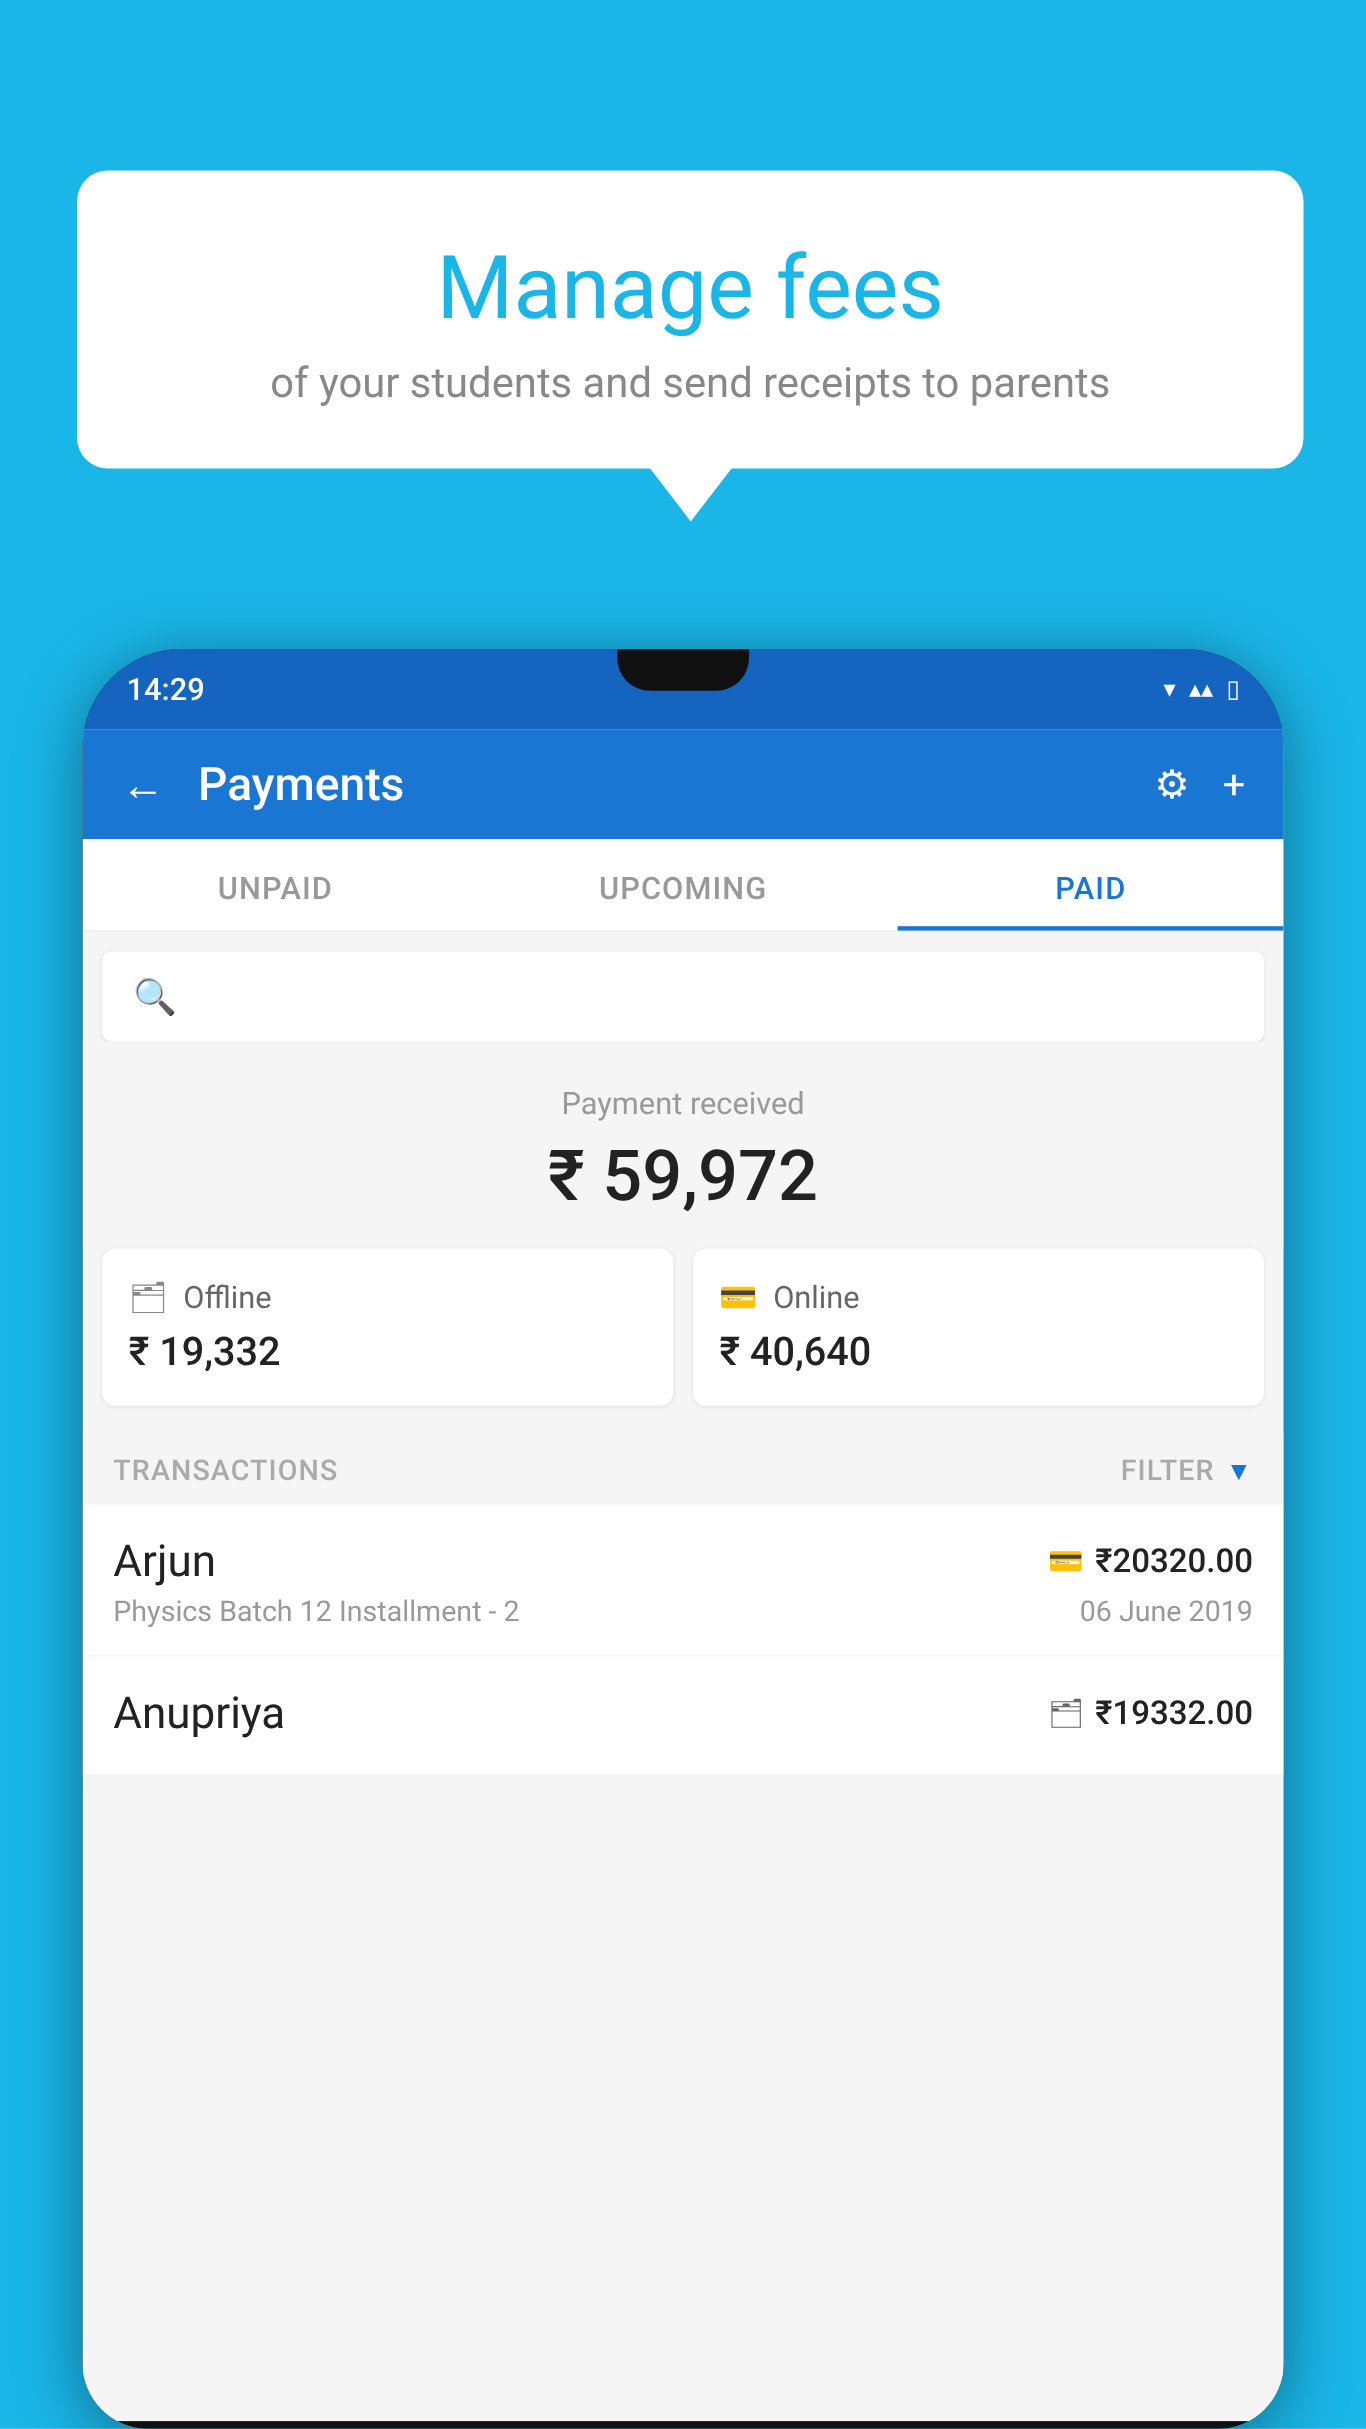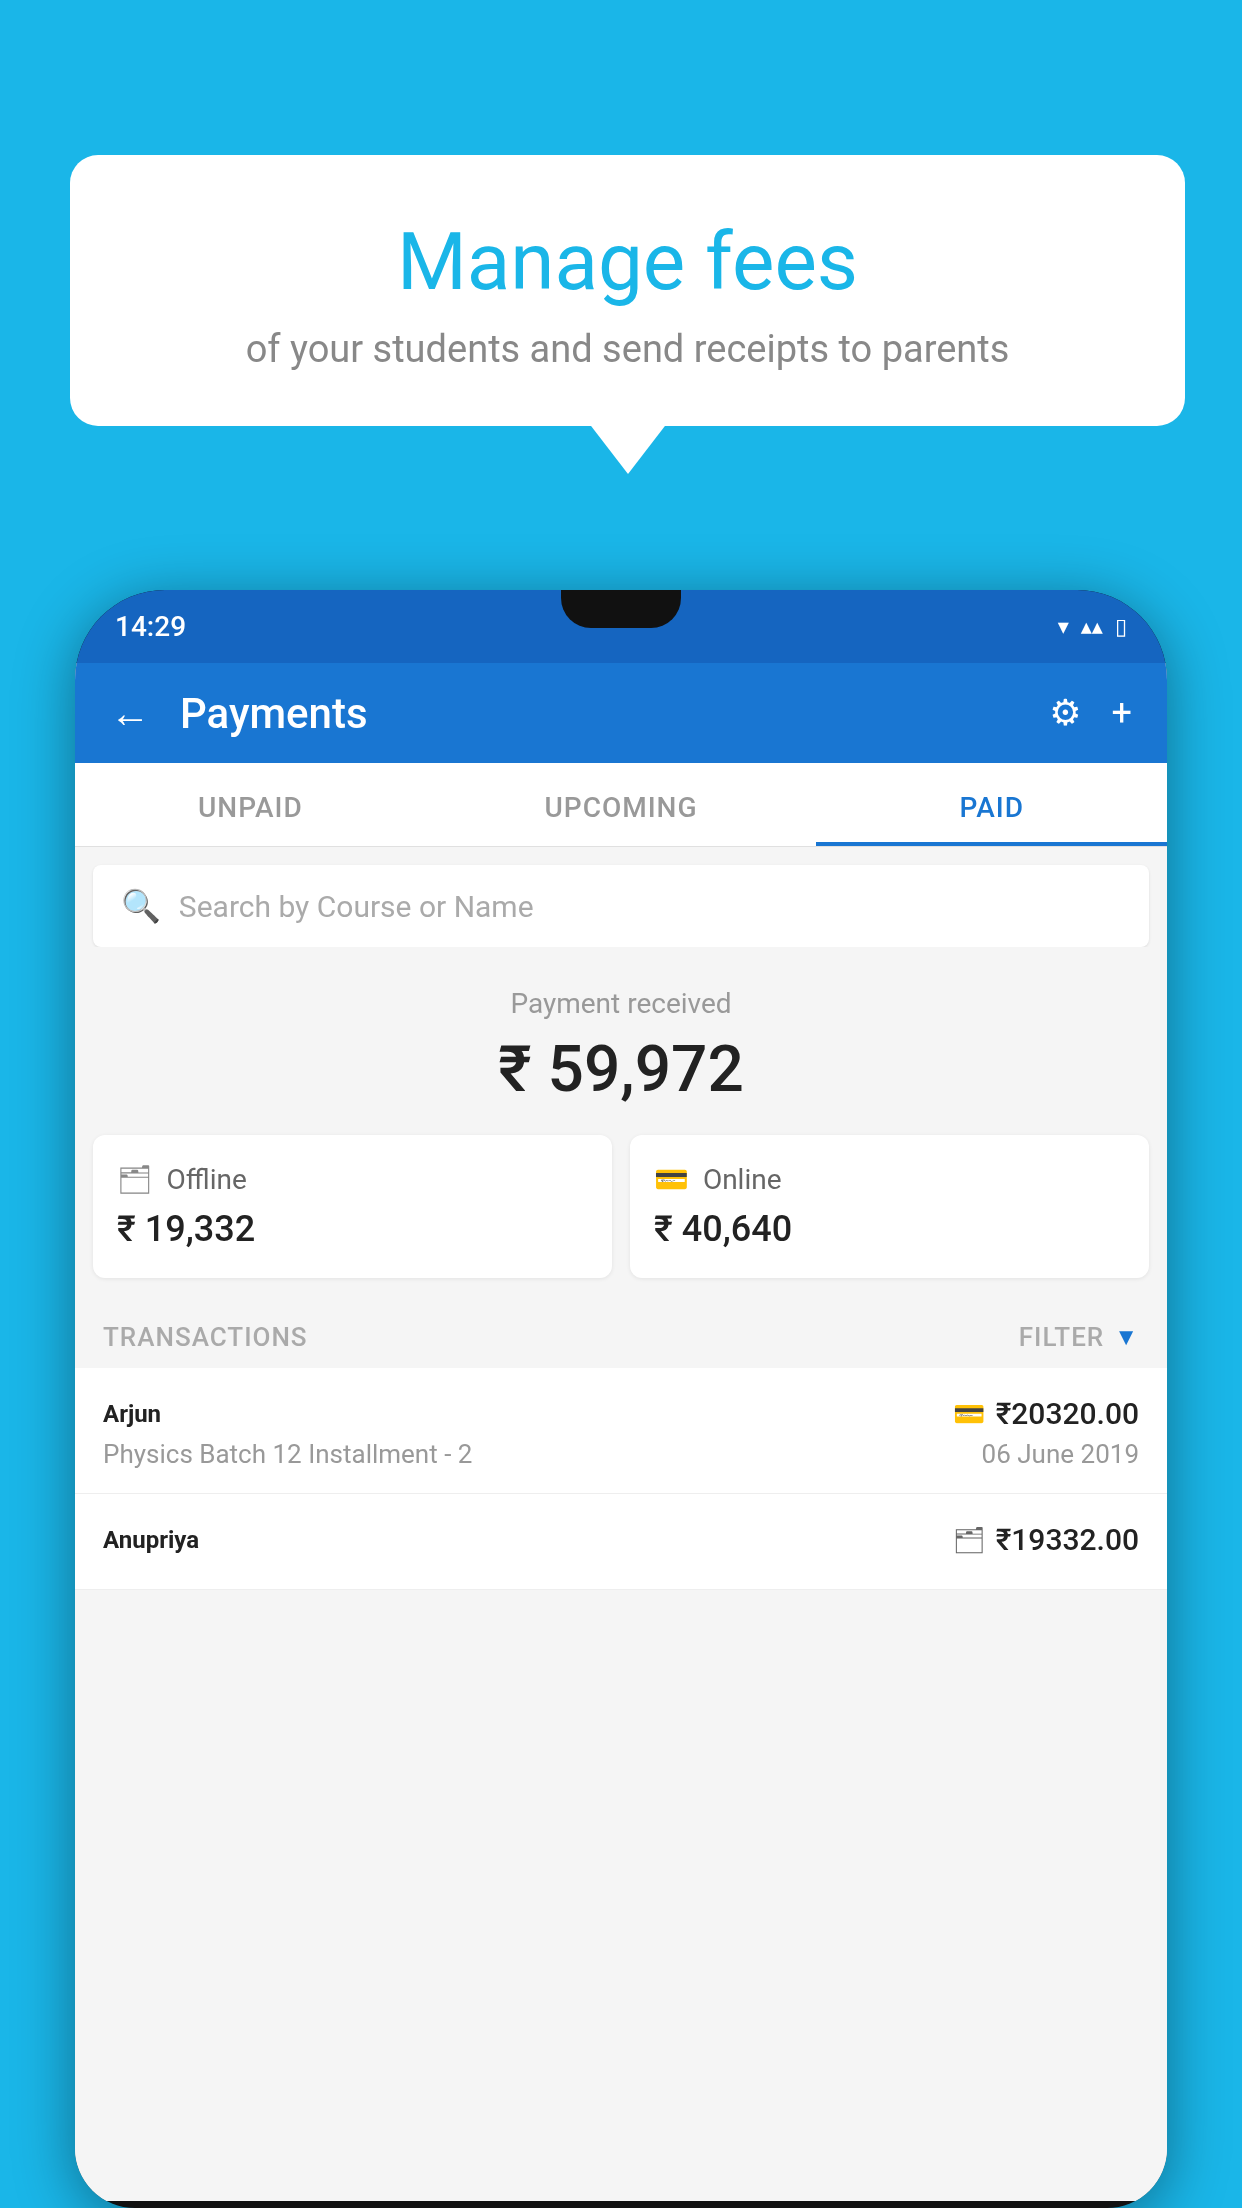--- a/index.html
+++ b/index.html
@@ -268,22 +268,22 @@
       padding: 28px 28px 24px;
       border-bottom: 1px solid #eee;
     }
     .transaction-row1 {
       display: flex;
       justify-content: space-between;
       align-items: center;
       margin-bottom: 8px;
     }
     .student-name {
-      font-size: 24px;
-      font-weight: 700;
+      font-size: 40px;
+      font-weight: 400;
       color: #222;
     }
     .amount-row {
       display: flex;
       align-items: center;
       gap: 10px;
     }
     .payment-type-icon {
       color: #666;
       font-size: 26px;
@@ -350,21 +350,20 @@
     <div class="tabs-bar">
       <div class="tab">UNPAID</div>
       <div class="tab">UPCOMING</div>
       <div class="tab active">PAID</div>
     </div>
 
     <div class="screen-content">
 
       <div class="search-bar">
         <span class="search-icon-wrap">🔍</span>
-        <span class="search-placeholder">Search by Course or Name</span>
       </div>
 
       <div class="payment-received-section">
         <div class="payment-label">Payment received</div>
         <div class="payment-amount">₹ 59,972</div>
       </div>
 
       <div class="payment-cards">
         <div class="payment-card">
           <div class="card-header">

